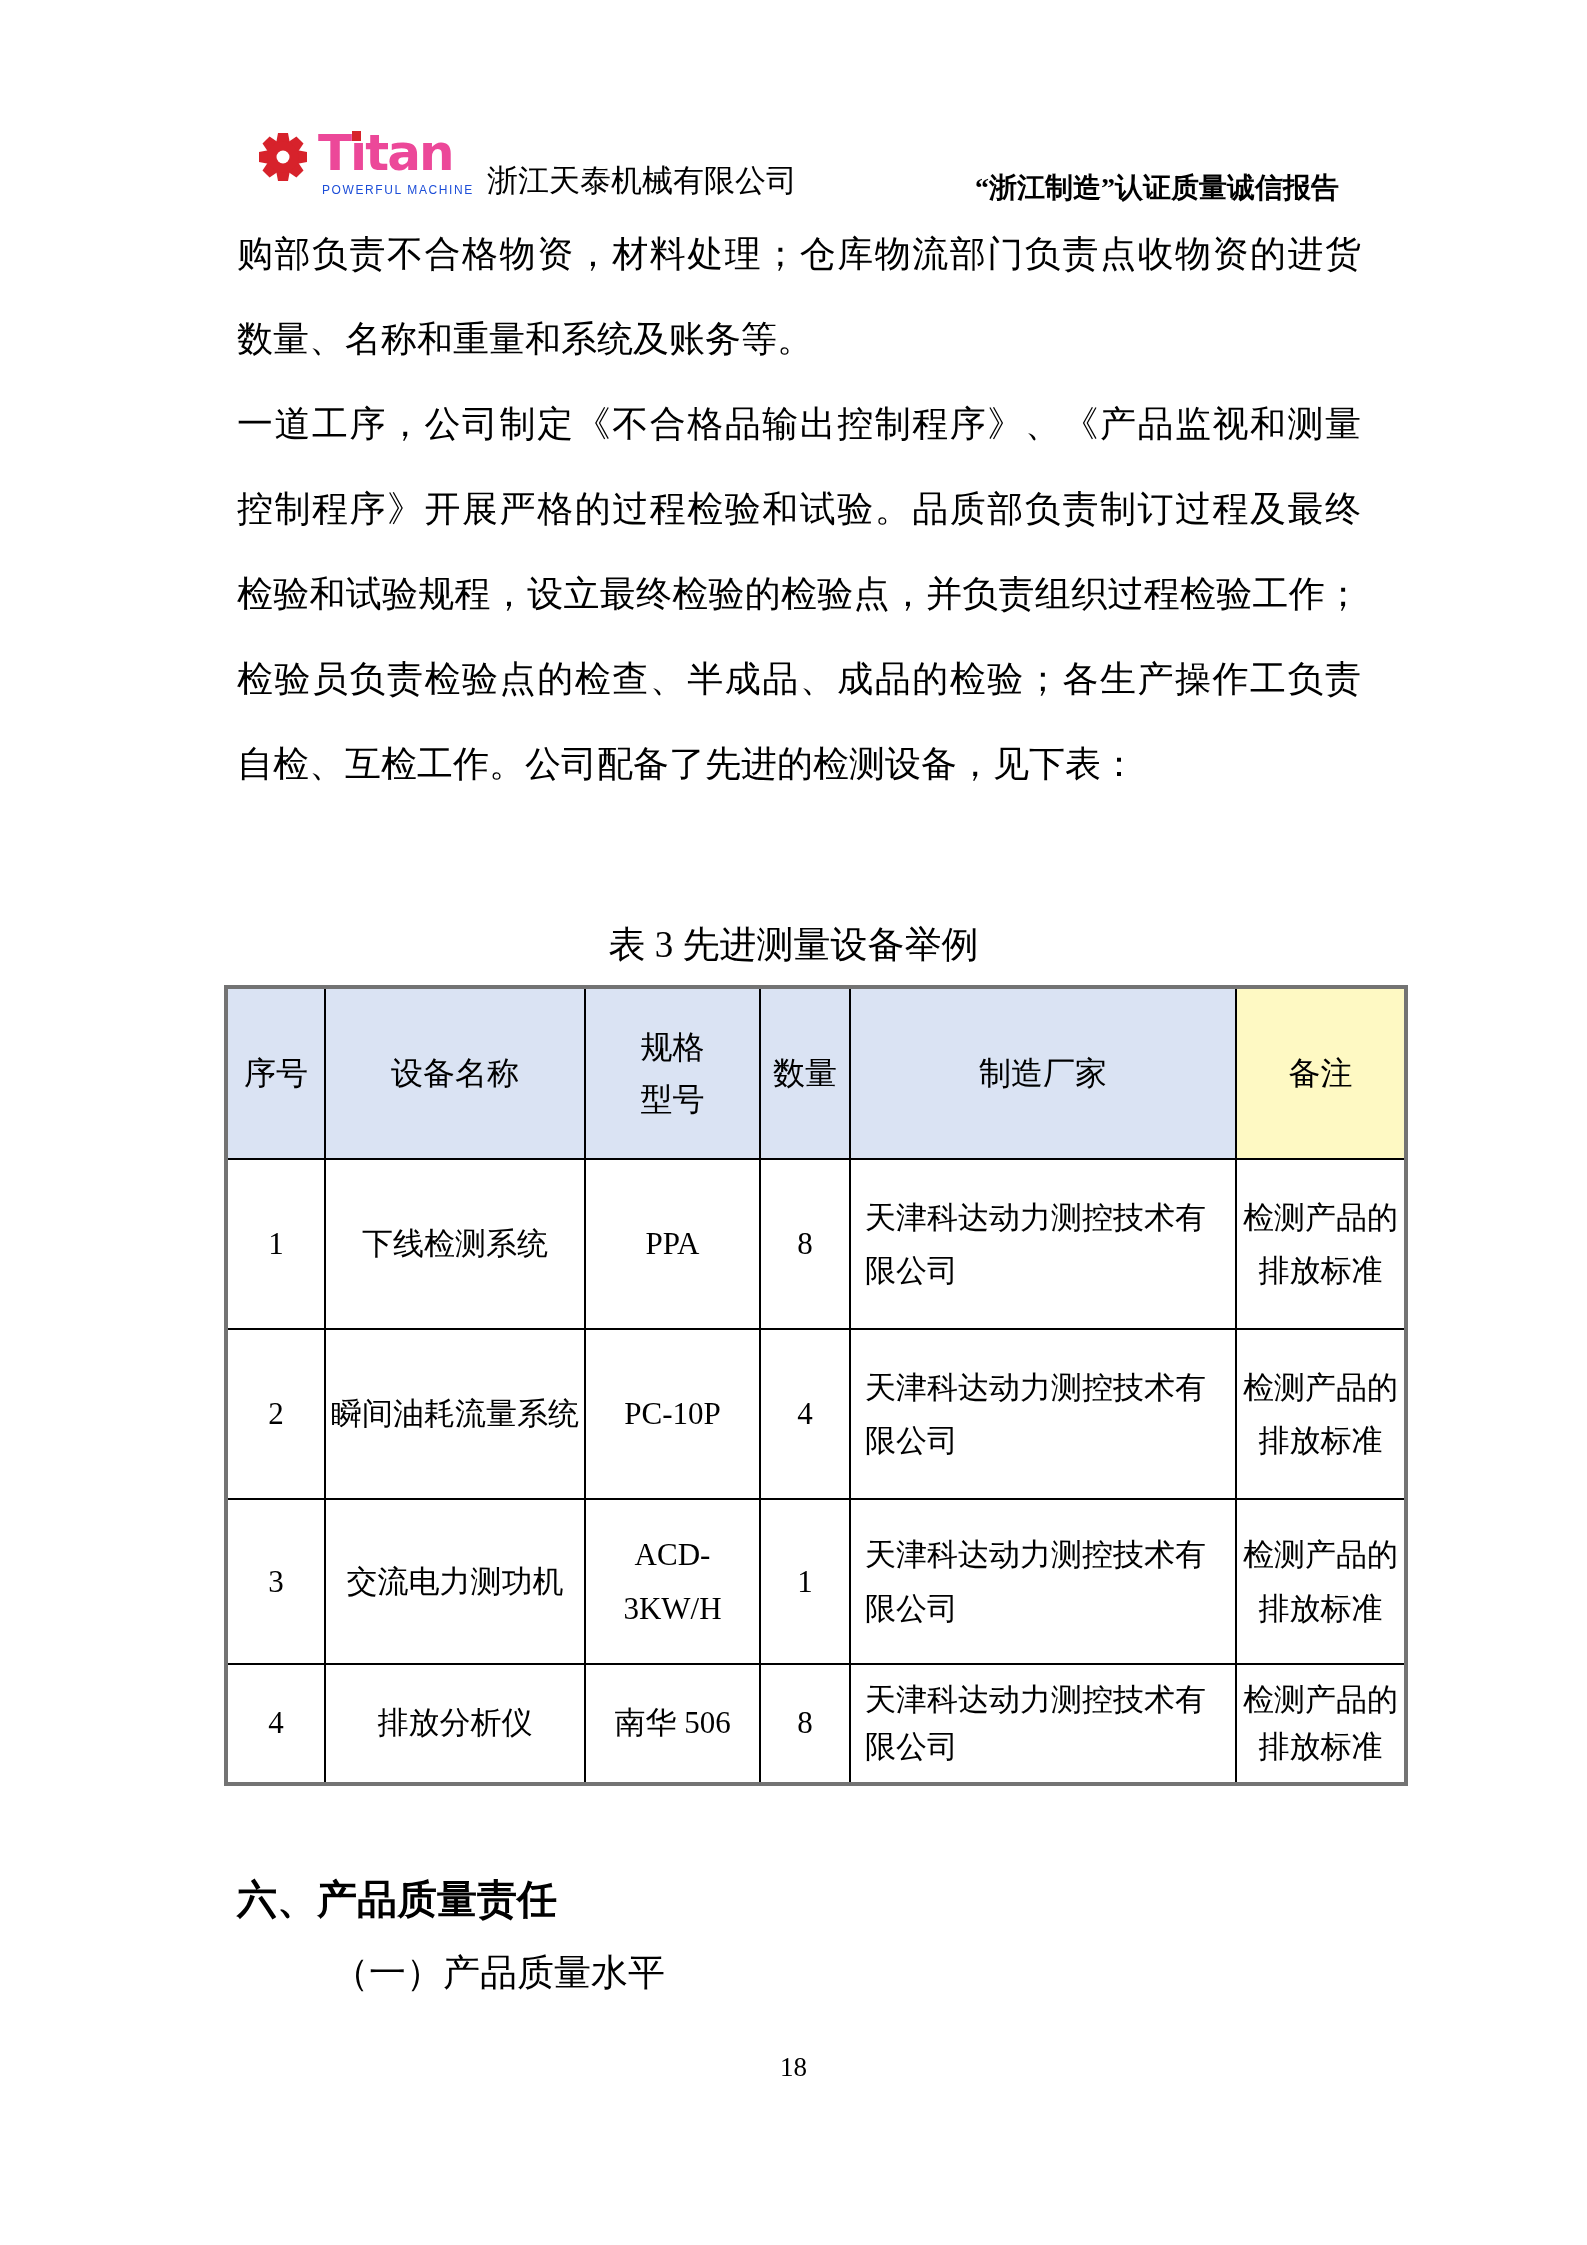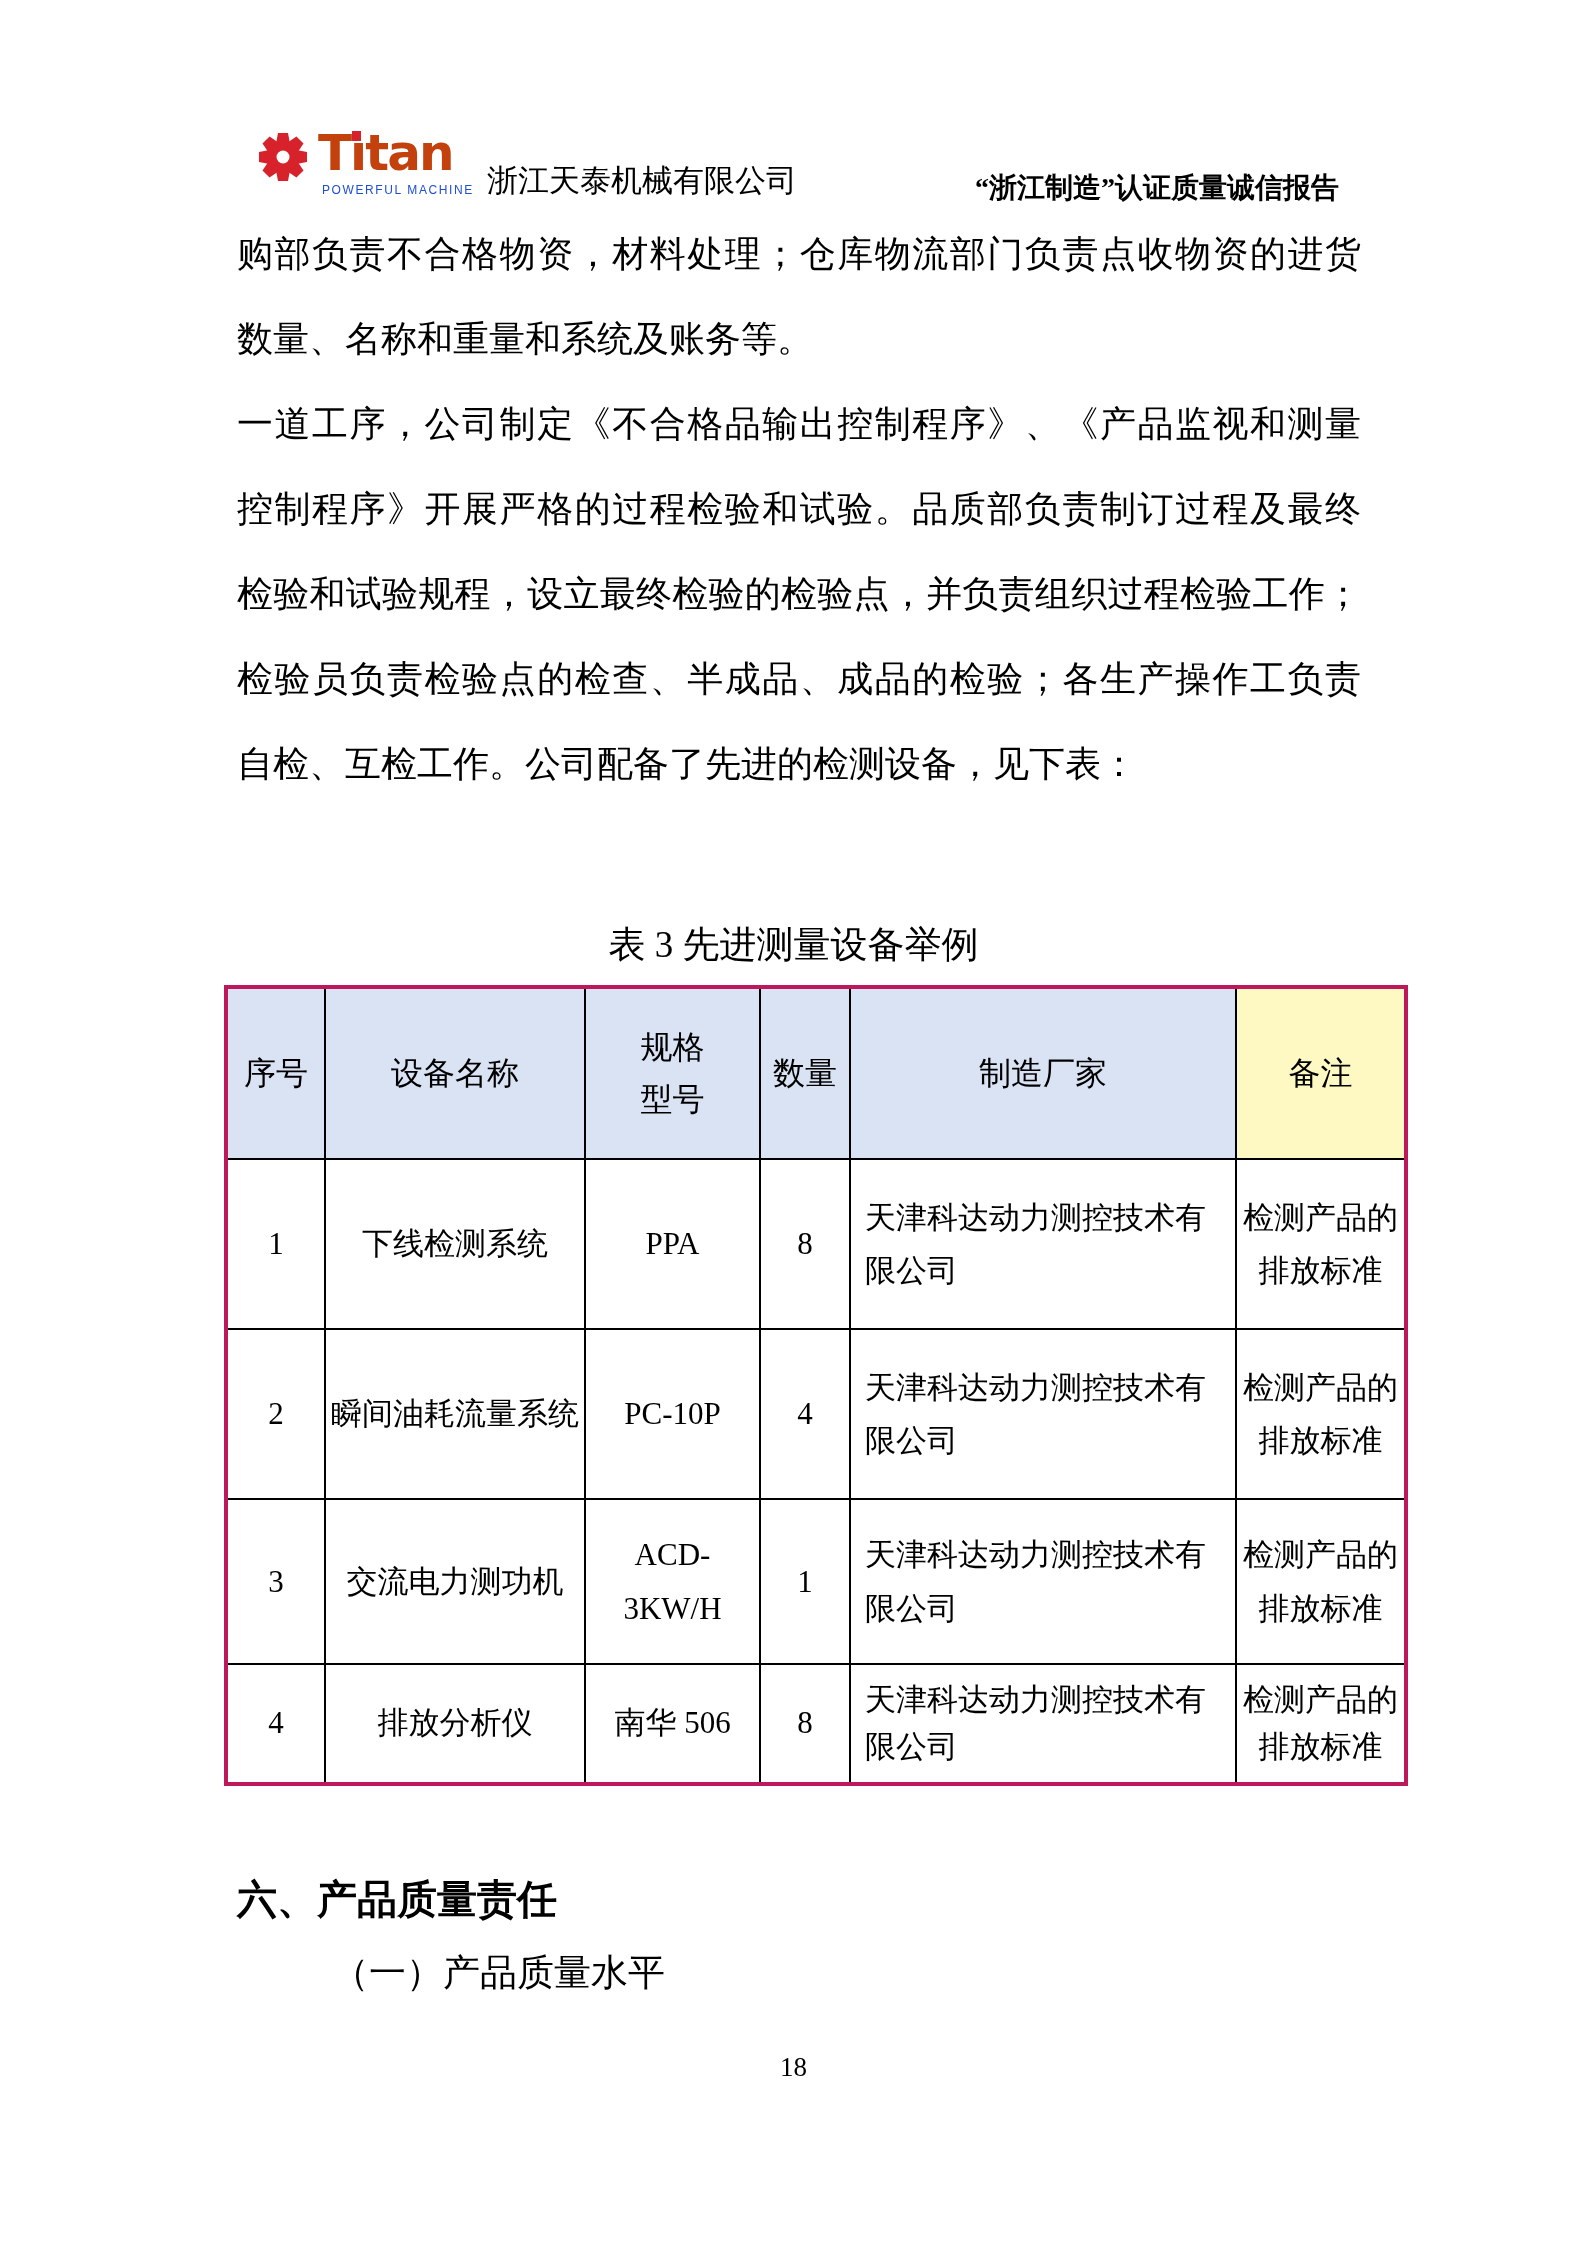--- a/index.html
+++ b/index.html
@@ -6,39 +6,39 @@
   html,body { background:#888; }
   .page {
     position:relative; width:1587px; height:2245px; background:#ffffff;
     margin:0 auto; overflow:hidden; color:#000;
     font-family:"Liberation Serif","DejaVu Serif",serif;
   }
   
   .logo { position:absolute; left:258px; top:126px; width:270px; height:80px; }
   .gear { position:absolute; left:0; top:6px; width:50px; height:50px; }
   .brand { position:absolute; left:60px; top:2px; font-family:"DejaVu Sans","Liberation Sans",sans-serif;
-           font-weight:800; font-size:50px; line-height:50px; color:#c2410c; letter-spacing:-2px; }
+           font-weight:800; font-size:50px; line-height:50px; color:#ec4899; letter-spacing:-2px; }
   .brand .iwrap { position:relative; display:inline-block; }
   .brand .idot { position:absolute; left:2px; top:3px; width:9px; height:10px; background:#d7222b; }
   .tagline { position:absolute; left:64px; top:57px; font-family:Liberation Sans, sans-serif;
              font-size:12px; color:#1d4ed8; letter-spacing:1.6px; }
   
   .company { position:absolute; left:487px; top:160px; font-size:31px; letter-spacing:0px; }
   .report-title { position:absolute; left:975px; top:169px; font-size:28px; font-weight:bold; }
   
   .bodytext { position:absolute; left:237px; top:212px; width:1124px; font-size:36px; }
   .line { height:85px; line-height:85px; white-space:nowrap; }
   .stretch { text-align:justify; text-align-last:justify; }
   .indent { padding-left:74px; }
   
   .caption { position:absolute; left:0; top:920px; width:1587px; text-align:center; font-size:37px; }
   table.equip { position:absolute; left:224px; top:985px; width:1180px;
                 border-collapse:collapse; table-layout:fixed; }
   table.equip, table.equip td, table.equip th { border:2px solid #000; }
-  table.equip { border:4px solid #be185d; }
+  table.equip { border:4px solid #737373; }
   table.equip th { background:#dae3f3; font-weight:normal; font-size:32px; white-space:pre-line; line-height:1.6; }
   table.equip th.note-col { background:#fef9c3; }
   table.equip td { font-size:31px; text-align:center; line-height:1.72; }
   table.equip td.maker { text-align:left; padding:12px 14px; }
   table.equip td.note { white-space:pre-line; }
   tr.hrow { height:172px; }
   tr.r0, tr.r1 { height:170px; }
   tr.r2 { height:165px; }
   tr.r3 { height:95px; }
   tr.r3 td { line-height:1.5; }

